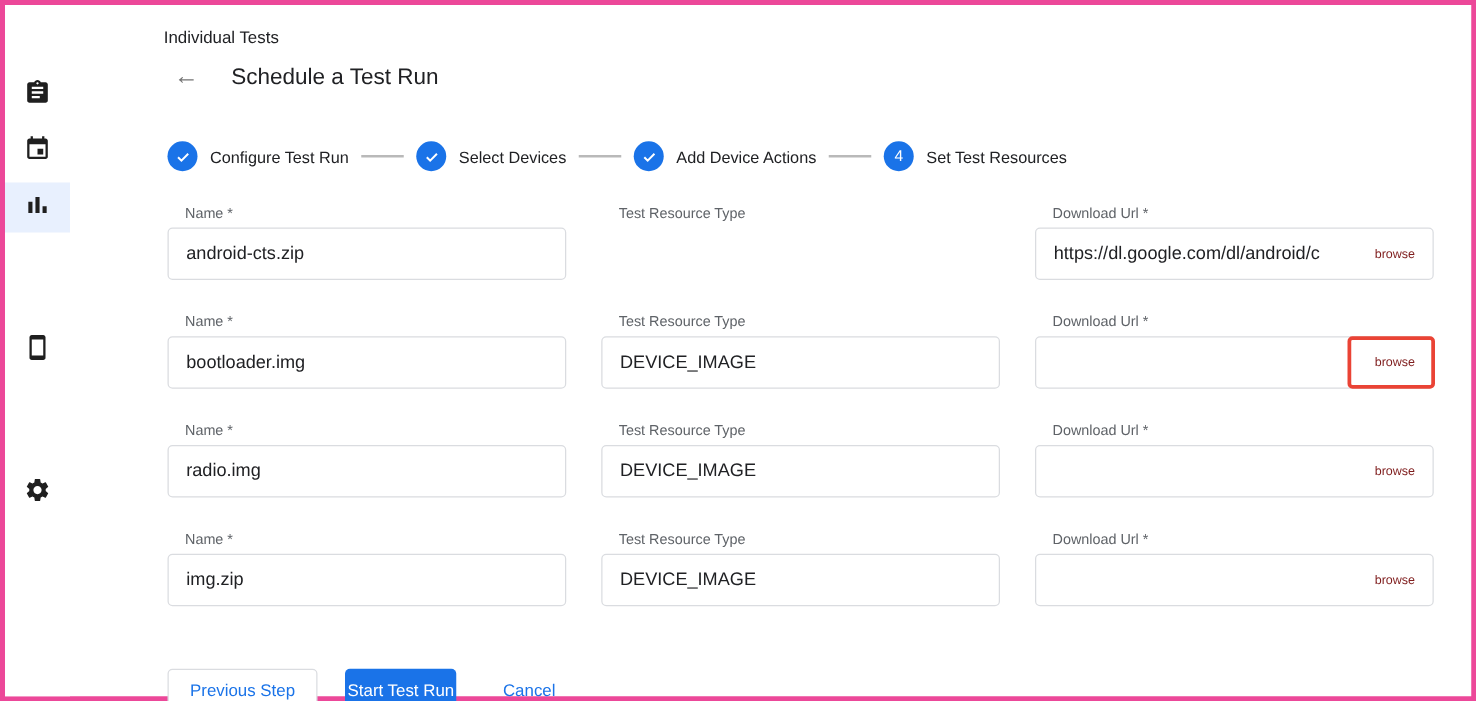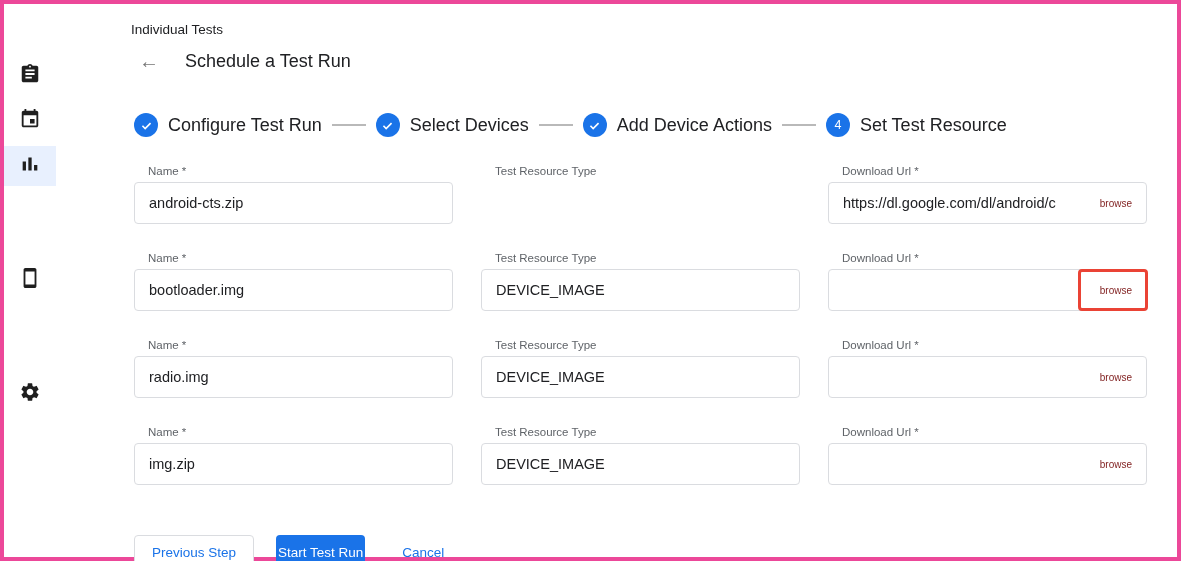--- a/index.html
+++ b/index.html
@@ -53,21 +53,21 @@
   .stepper { display: flex; align-items: center; margin-bottom: 28px; }
   .step { display: flex; align-items: center; }
   .step-circle {
     width: 24px; height: 24px; border-radius: 50%;
     background: #1a73e8; color: #fff;
     display: flex; align-items: center; justify-content: center;
     font-size: 12.5px; font-weight: 500;
     flex: 0 0 24px;
   }
   .step-circle svg { width: 13px; height: 13px; }
-  .step-label { margin-left: 10px; font-size: 18px; font-weight: 500; color: #202124; white-space: nowrap; }
+  .step-label { margin-left: 10px; font-size: 13px; font-weight: 500; color: #202124; white-space: nowrap; }
   .step-connector { width: 34px; height: 2px; background: #b9b9b9; margin: 0 10px; }
 
   
   .form-grid {
     display: grid;
     grid-template-columns: 1fr 1fr 1fr;
     column-gap: 25px;
     row-gap: 20px;
     max-width: 1072px;
     gap: 28px;
@@ -212,21 +212,21 @@
           <div class="step-circle">
             <svg viewBox="0 0 24 24" fill="none" stroke="#ffffff" stroke-width="3">
                 <path d="M4.5 12.5l5 5 10-10"></path>
               </svg>
           </div>
           <div class="step-label">Add Device Actions</div>
         </div>
         <div class="step-connector"></div>
         <div class="step">
           <div class="step-circle">4</div>
-          <div class="step-label">Set Test Resource</div>
+          <div class="step-label">Set Test Resources</div>
         </div>
       </div>
 
       <div class="form-grid">
 
         <div class="field">
           <div class="field-label">Name *</div>
           <div class="field-box">
             <div class="field-value">android-cts.zip</div>
           </div>

